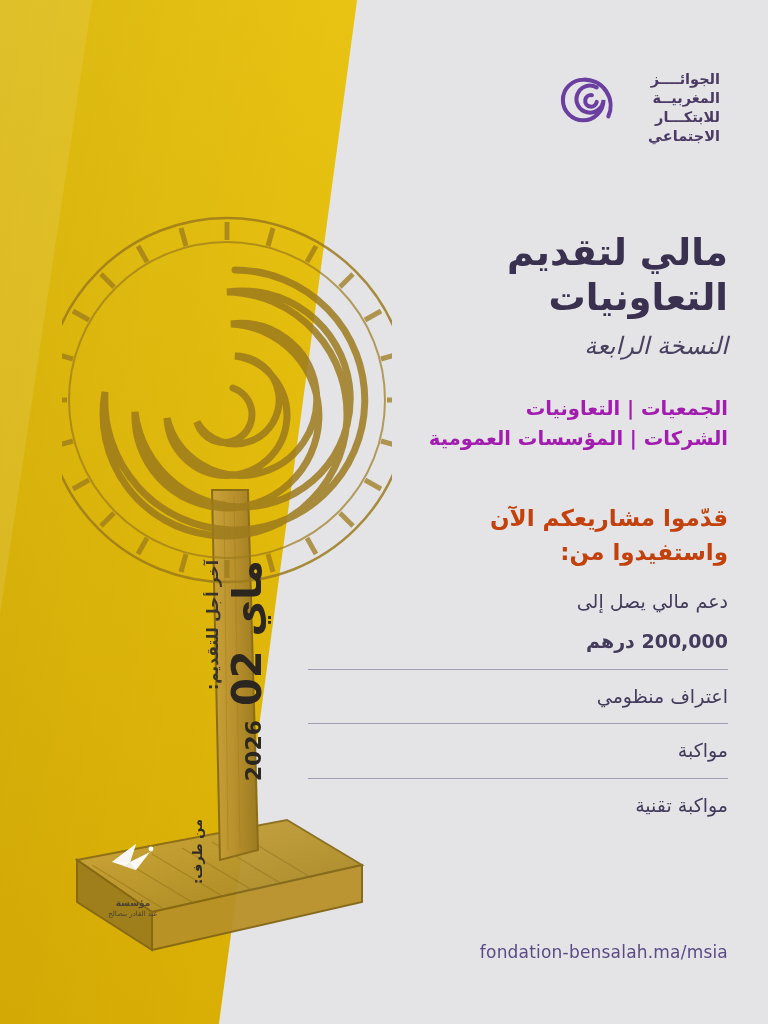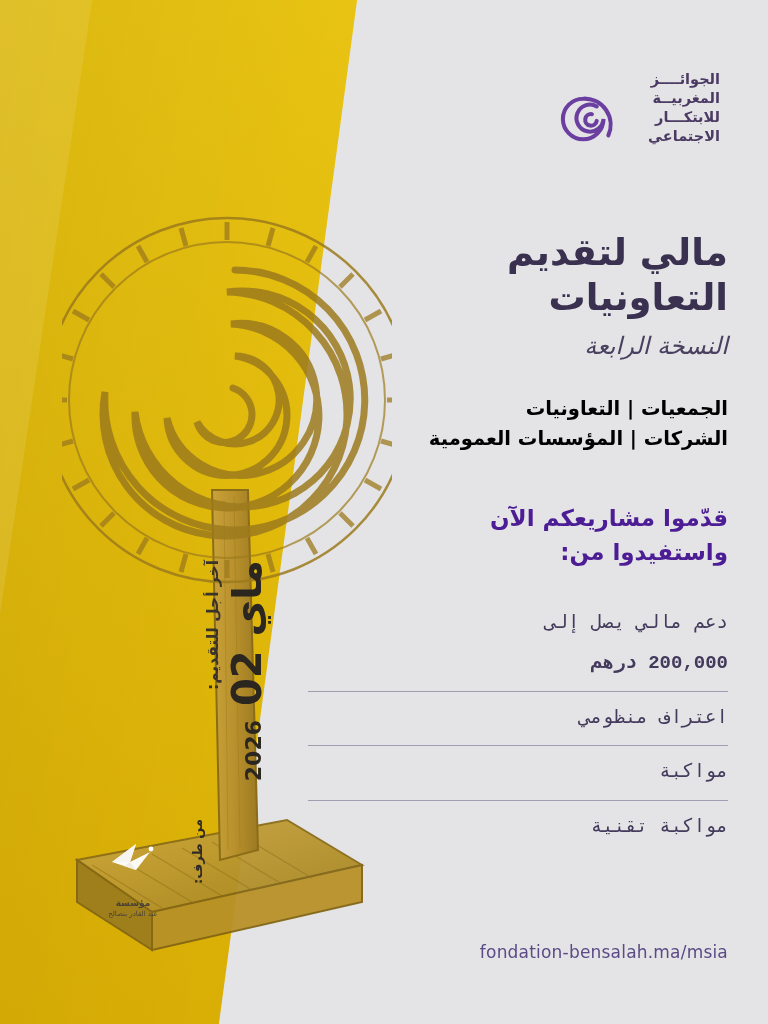--- a/index.html
+++ b/index.html
@@ -48,21 +48,21 @@
     width: 330px; height: 800px;
     z-index: 4;
   }
   .trophy svg { width: 100%; height: 100%; display: block; }
 
   
   .logo {
     position: absolute;
     top: 70px; right: 48px;
     display: flex;
-    align-items: flex-end;
+    align-items: flex-start;
     gap: 30px;
     z-index: 6;
   }
   .logo-text {
     text-align: right;
     color: #4b3a63;
     font-weight: bold;
     line-height: 1.32;
     font-size: 14.5px;
     letter-spacing: .5px;
@@ -95,33 +95,32 @@
     font-family: "DejaVu Serif", "Liberation Serif", serif;
     font-size: 24px;
     color: #4a4060;
     font-style: italic;
   }
   .targets {
     margin-top: 34px;
     font-size: 19.5px;
     font-weight: bold;
     line-height: 1.55;
-    color: #000000;
+    color: #a21caf;
   }
   .cta {
     margin-top: 46px;
     font-size: 23px;
     font-weight: bold;
     line-height: 1.5;
-    color: #4c1d95;
+    color: #c2410c;
   }
 
   .benefits {
-    margin-top: 40px;
-    font-family: Liberation Mono, monospace;
+    margin-top: 18px;
   }
   .benefit {
     font-size: 19px;
     color: #433a5c;
     line-height: 1.45;
     padding: 13px 0 13px 0;
   }
   .benefit.first { padding-top: 0; }
   .benefit.strong { font-weight: bold; }
   .divider {

